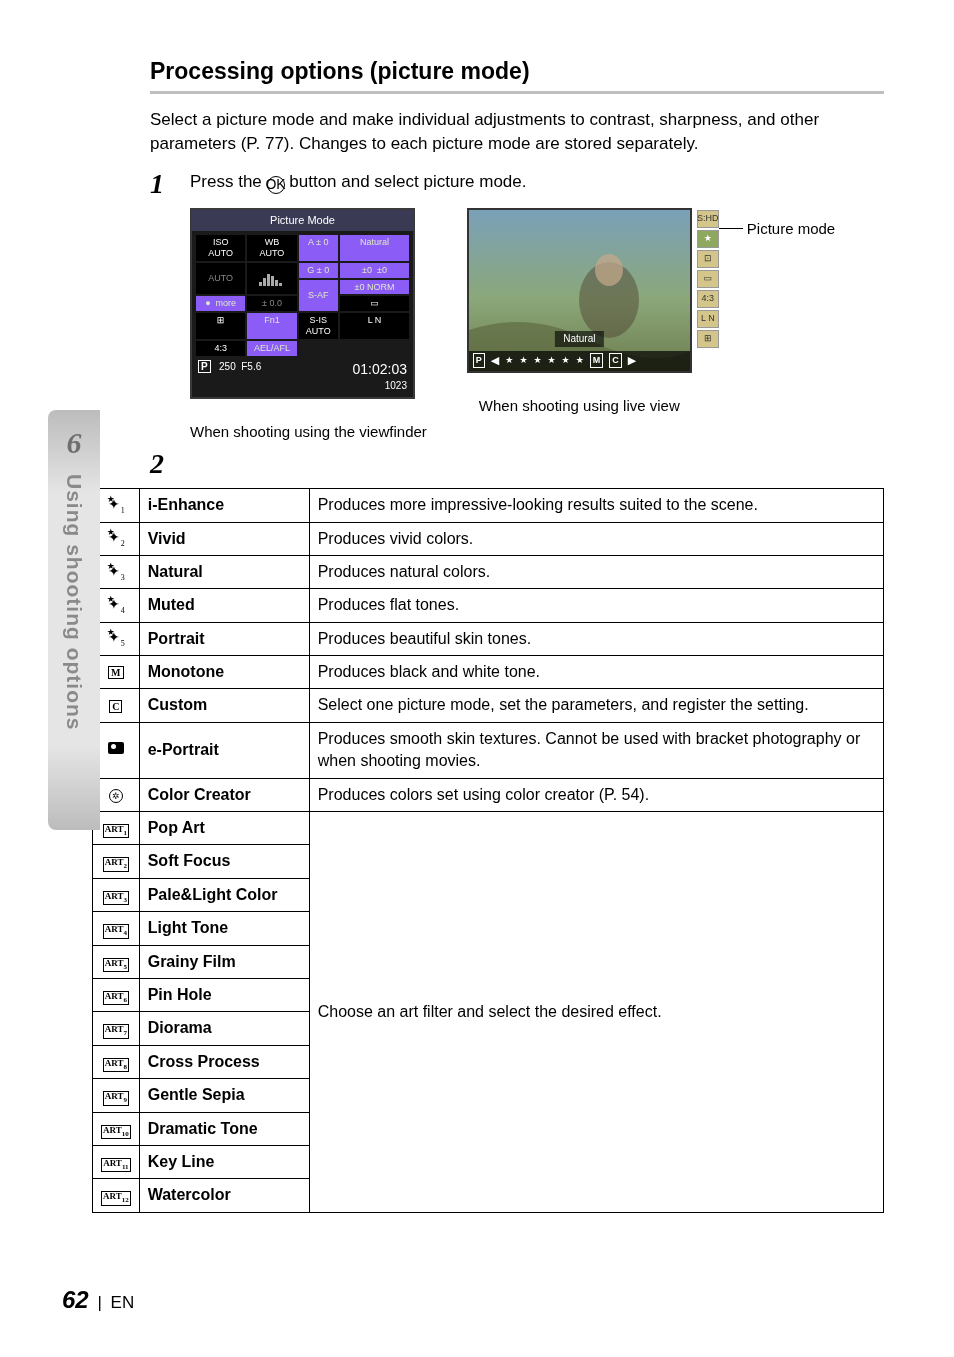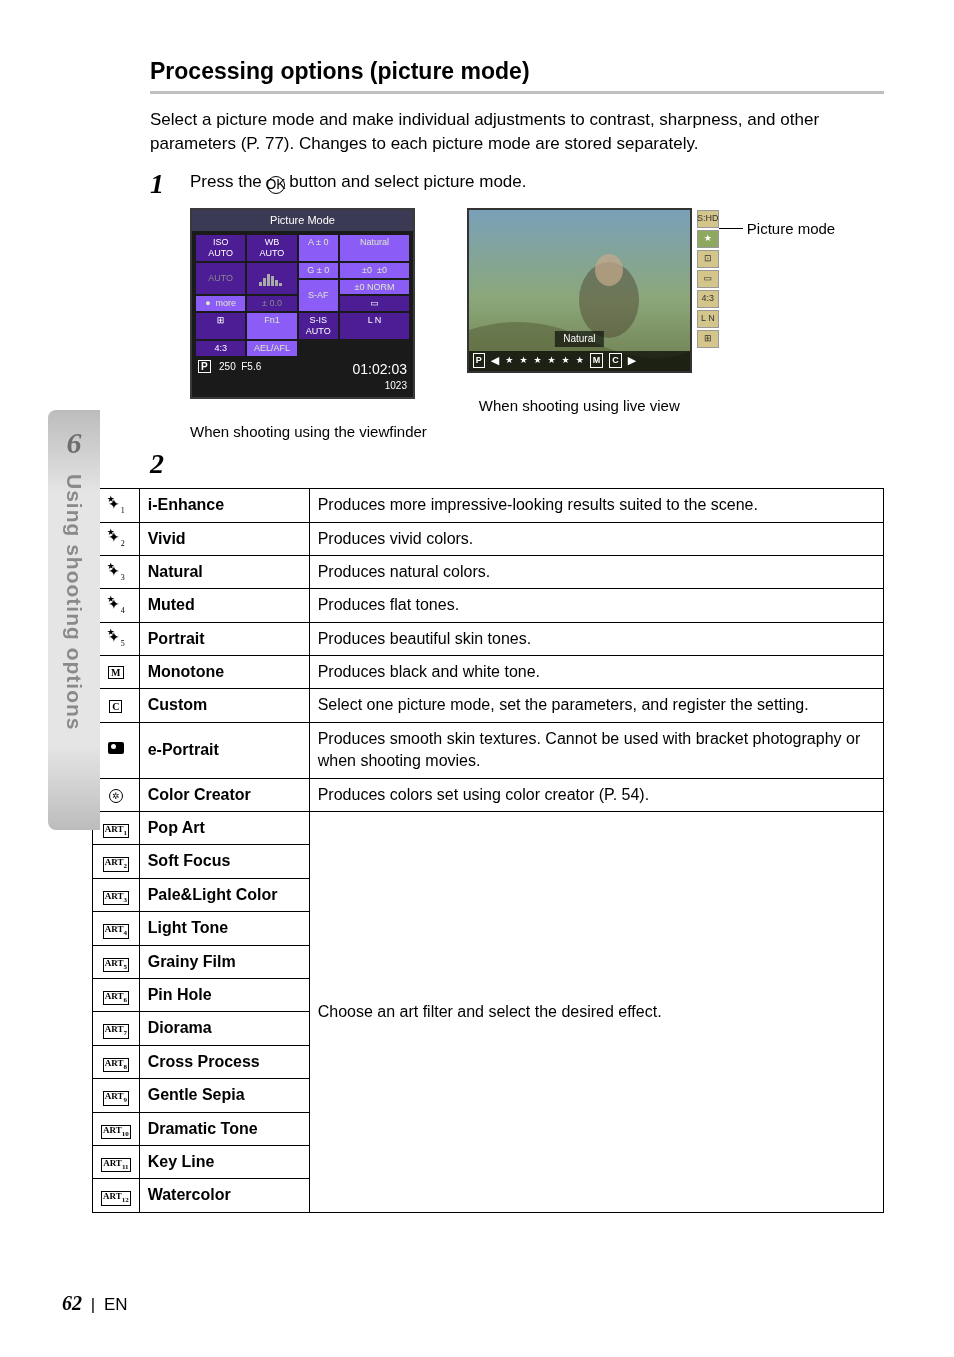--- a/index.html
+++ b/index.html
@@ -74,21 +74,21 @@
     font-size: 11px;
     padding: 3px 6px;
     margin: -4px -4px 4px -4px;
   }
   .lcd-grid {
     display: grid;
     grid-template-columns: 1fr 1fr 0.8fr 1.4fr;
     gap: 2px;
   }
   .cell {
-    background: #4c1d95;
+    background: #000000;
     text-align: center;
     padding: 2px 1px;
     font-size: 9px;
     line-height: 1.2;
     min-height: 14px;
   }
   .cell.sel { background: #8b5cf6; color: #dfe8c8; }
   .cell.dim { color: #888; }
   .lcd-footer {
     display: flex;
@@ -263,21 +263,21 @@
     font-weight: bold;
     color: #8a8a8a;
     letter-spacing: 1px;
   }
   .footer {
     position: absolute;
     left: 62px;
     bottom: 40px;
     font-size: 17px;
   }
-  .footer .pg { font-weight: bold; font-style: italic; font-family: Liberation Serif, serif; font-size: 20px; }
+  .footer .pg { font-weight: bold; font-style: italic; font-family: Liberation Sans, sans-serif; font-size: 24px; }
   .footer .sep { margin: 0 4px; }
 </style>
 </head>
 <body>
 
 <div class="side-tab">
   <div class="chap">6</div>
   <div class="vtext">Using shooting options</div>
 </div>
 

